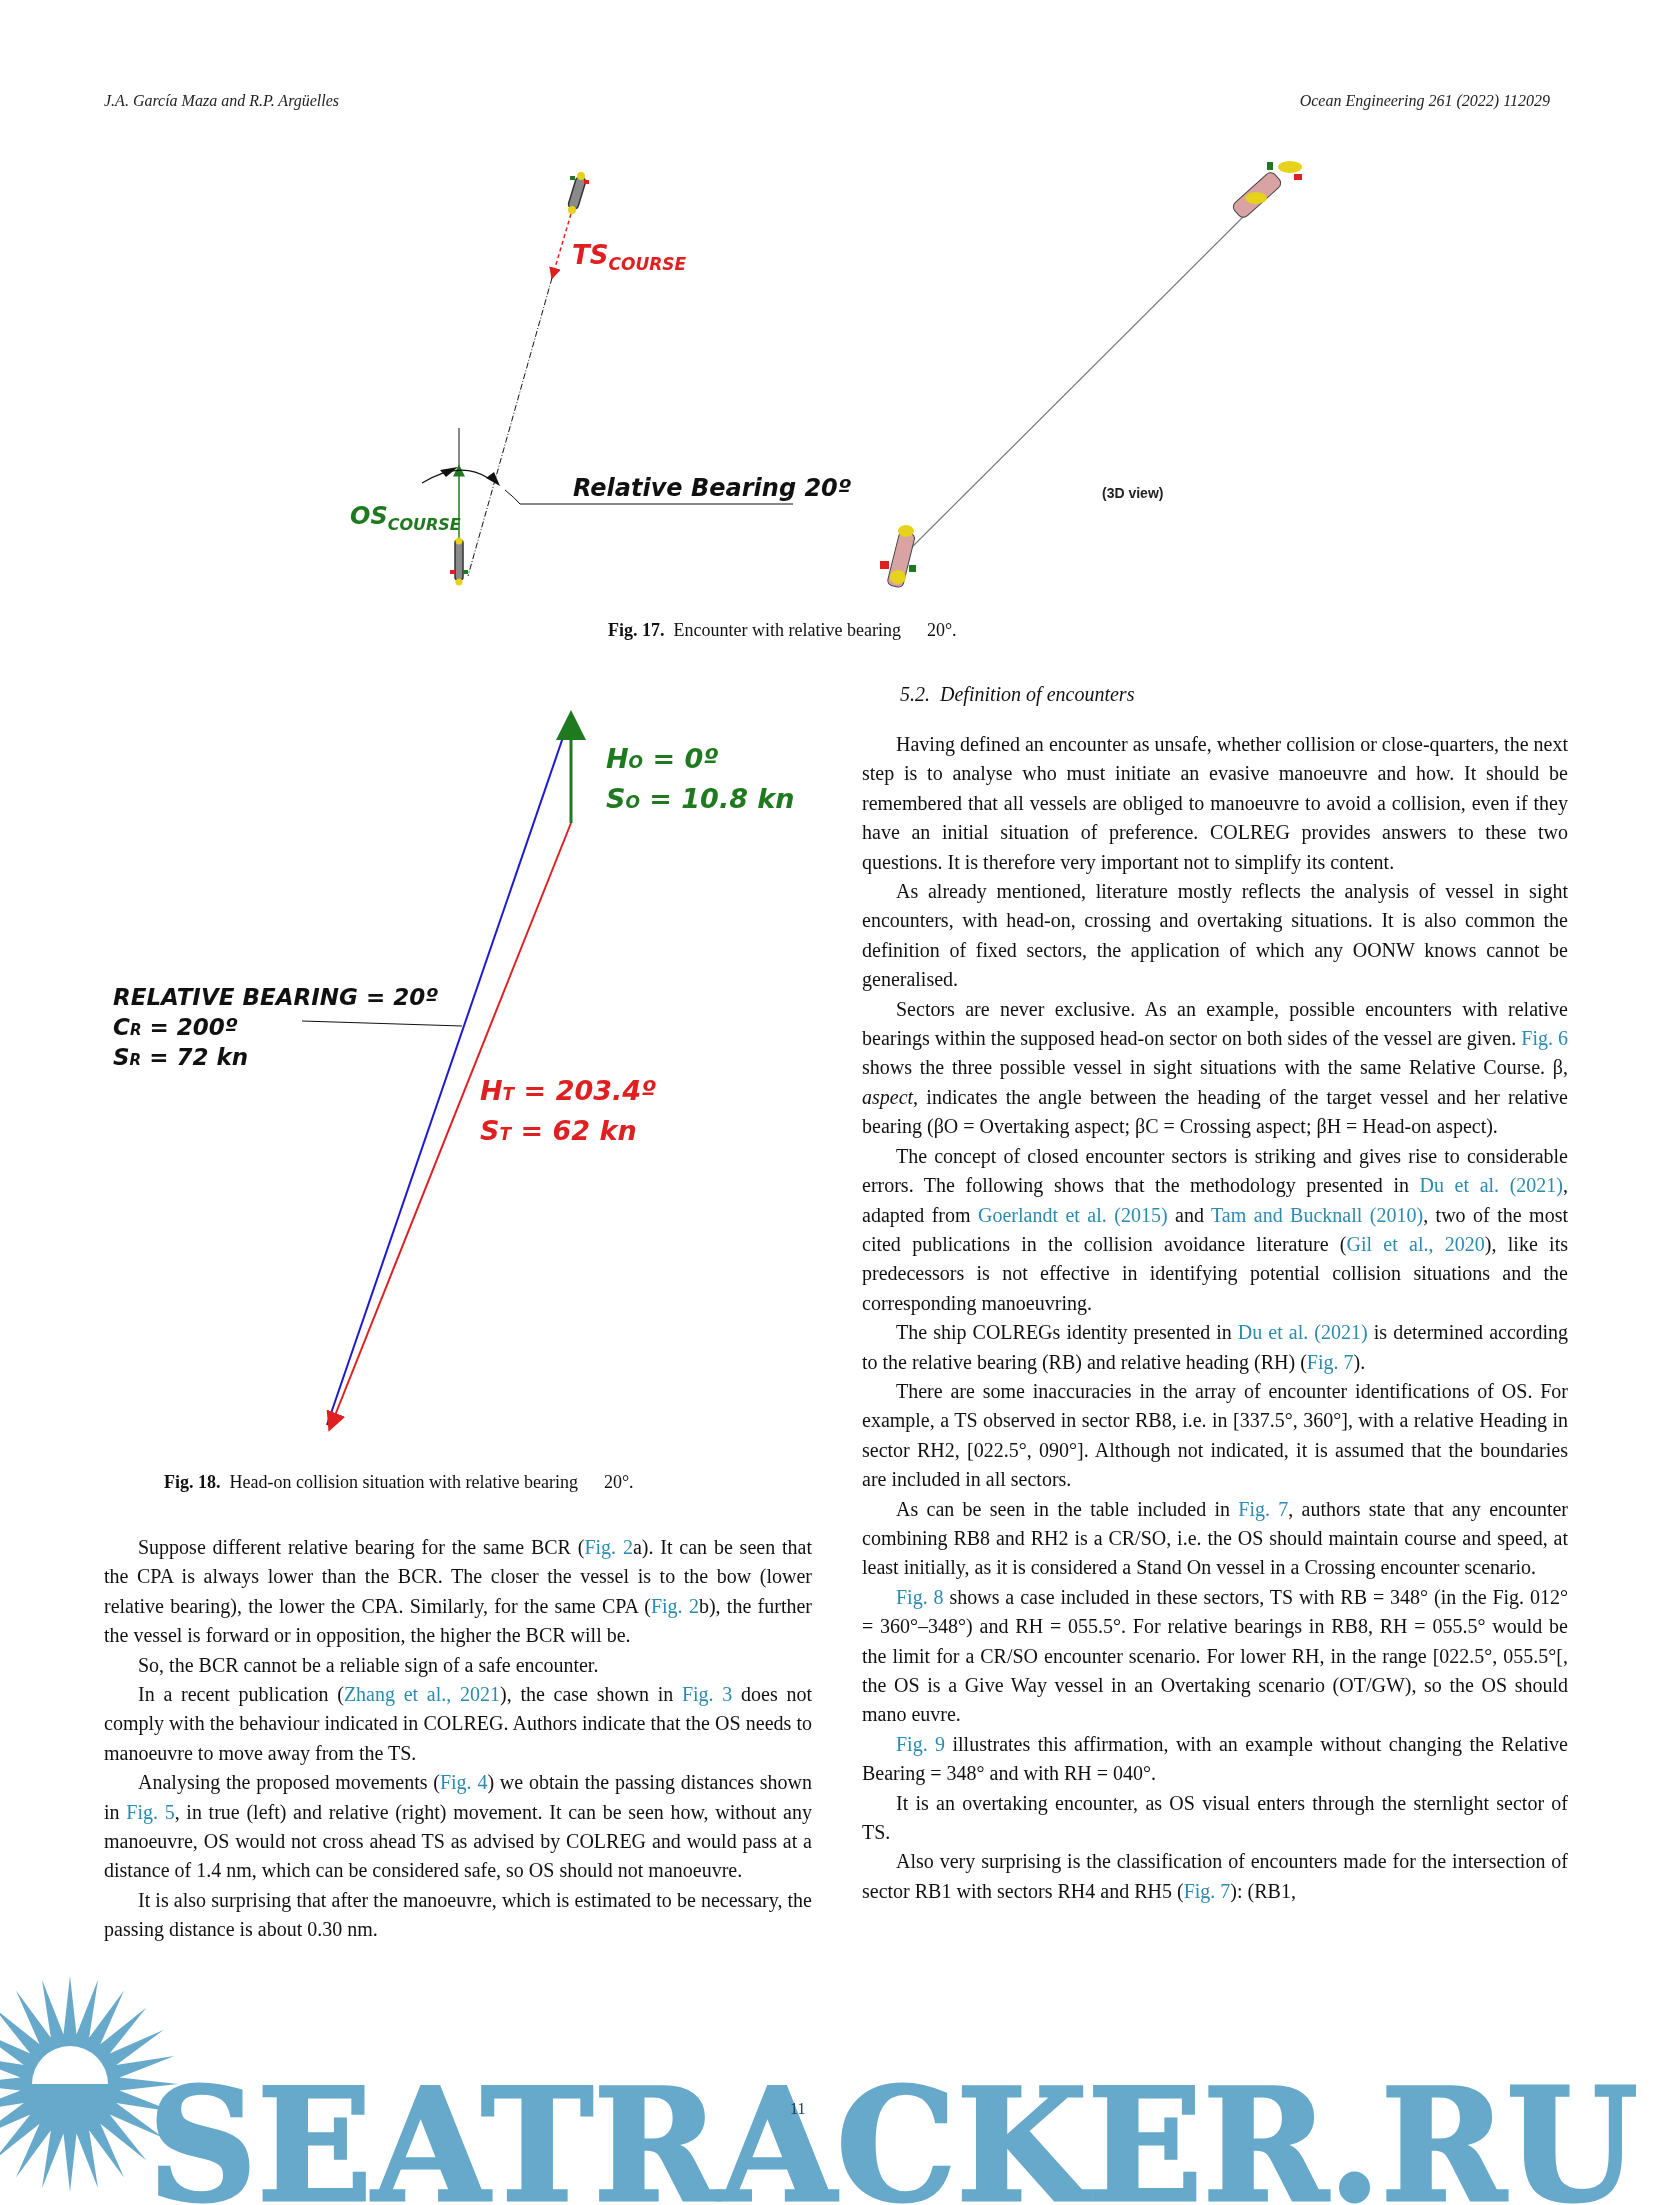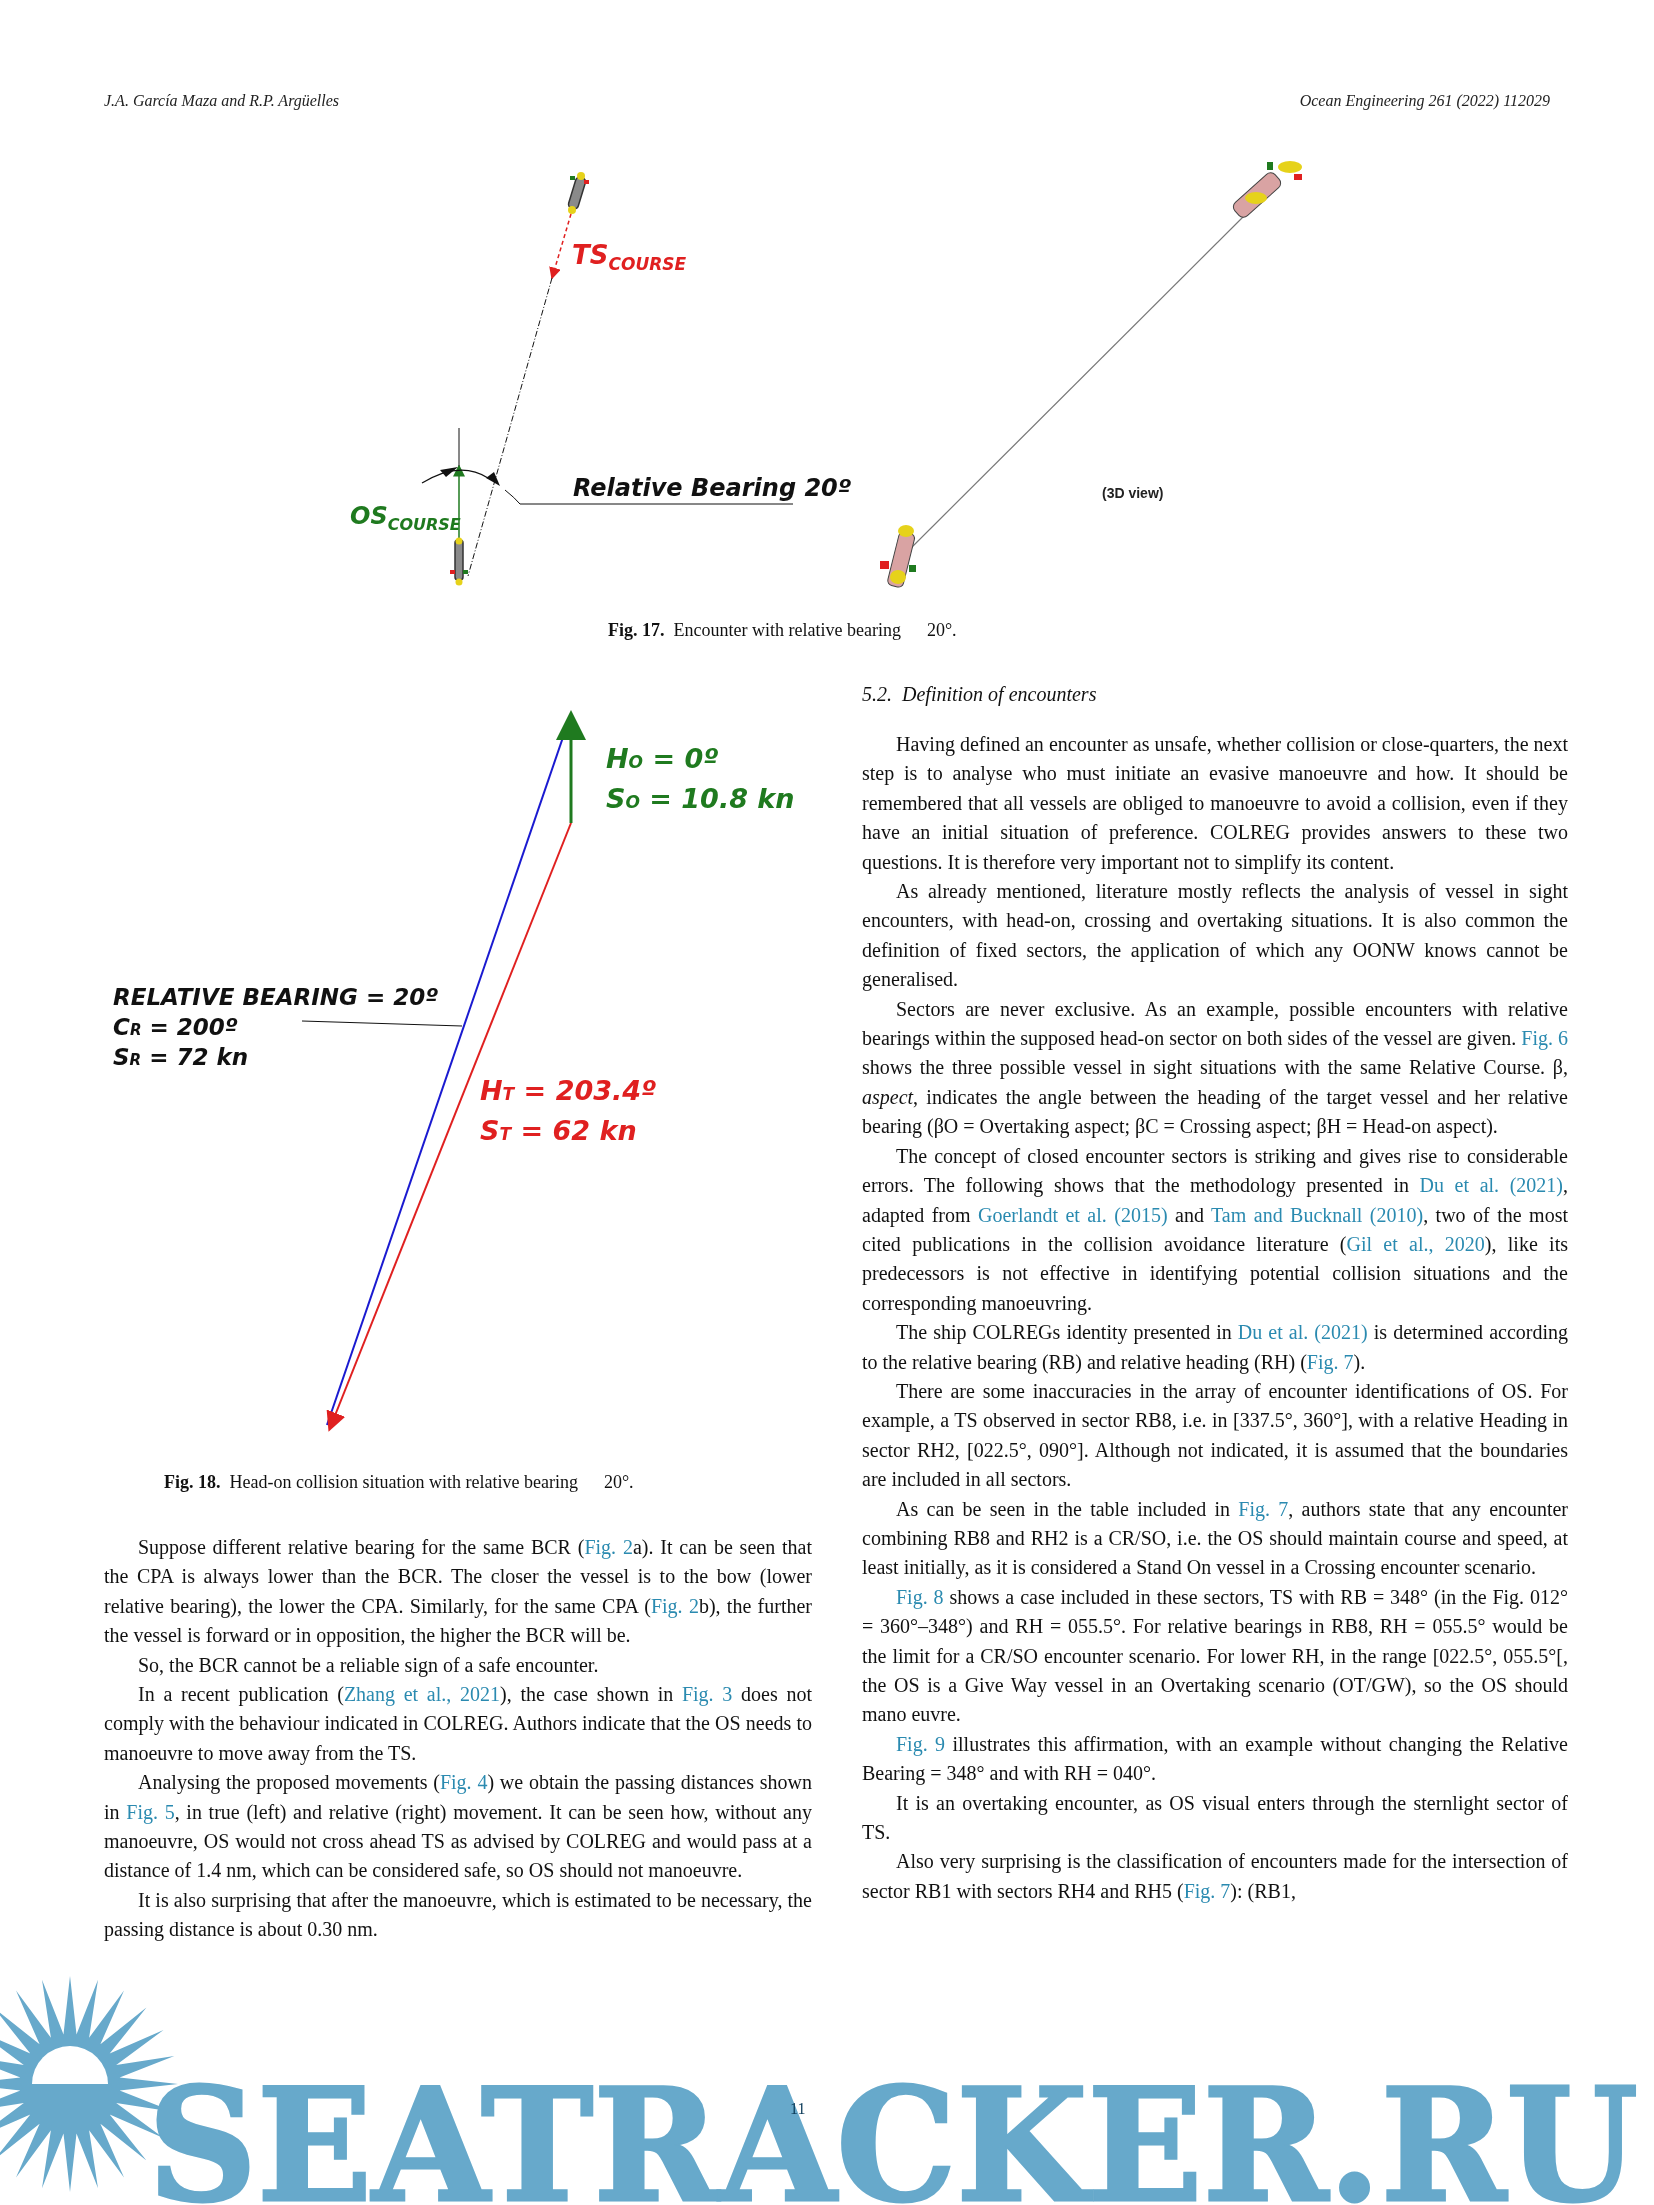--- a/index.html
+++ b/index.html
@@ -11,21 +11,21 @@
   .cap { position: absolute; font-size: 18px; color: #111; white-space: nowrap; }
   .cap b { font-weight: bold; text-align: right; }
   .cap .gap { display: inline-block; width: 26px; }
   .cap17 { left: 608px; top: 620px; }
   .cap18 { left: 164px; top: 1472px; }
   .fig18 { position: absolute; left: 100px; top: 700px; width: 720px; height: 750px; }
   .col { position: absolute; font-size: 20px; line-height: 29.4px; text-align: justify; hyphens: none; }
   .col-left { left: 104px; top: 1533px; width: 708px; }
   .col-right { left: 862px; top: 730px; width: 706px; }
   .col p { margin: 0; text-indent: 34px; }
-  .sec-head { position: absolute; left: 862px; top: 683px; font-style: italic; font-size: 20px; }
+  .sec-head { position: absolute; left: 900px; top: 683px; font-style: italic; font-size: 20px; }
   .sec-head .num { margin-right: 10px; }
   a.ref { color: #2a8ab0; text-decoration: none; }
   .page-num { position: absolute; left: 790px; top: 2100px; font-size: 16px; color: #0d3c5a; }
   .watermark { position: absolute; left: 0; top: 1960px; width: 1654px; height: 245px; pointer-events: none; }
   .fig-text { font-family: "DejaVu Sans", sans-serif; font-weight: bold; font-style: italic; }
 </style>
 </head>
 <body>
 
 <div class="hdr hdr-left">J.A. García Maza and R.P. Argüelles</div>

